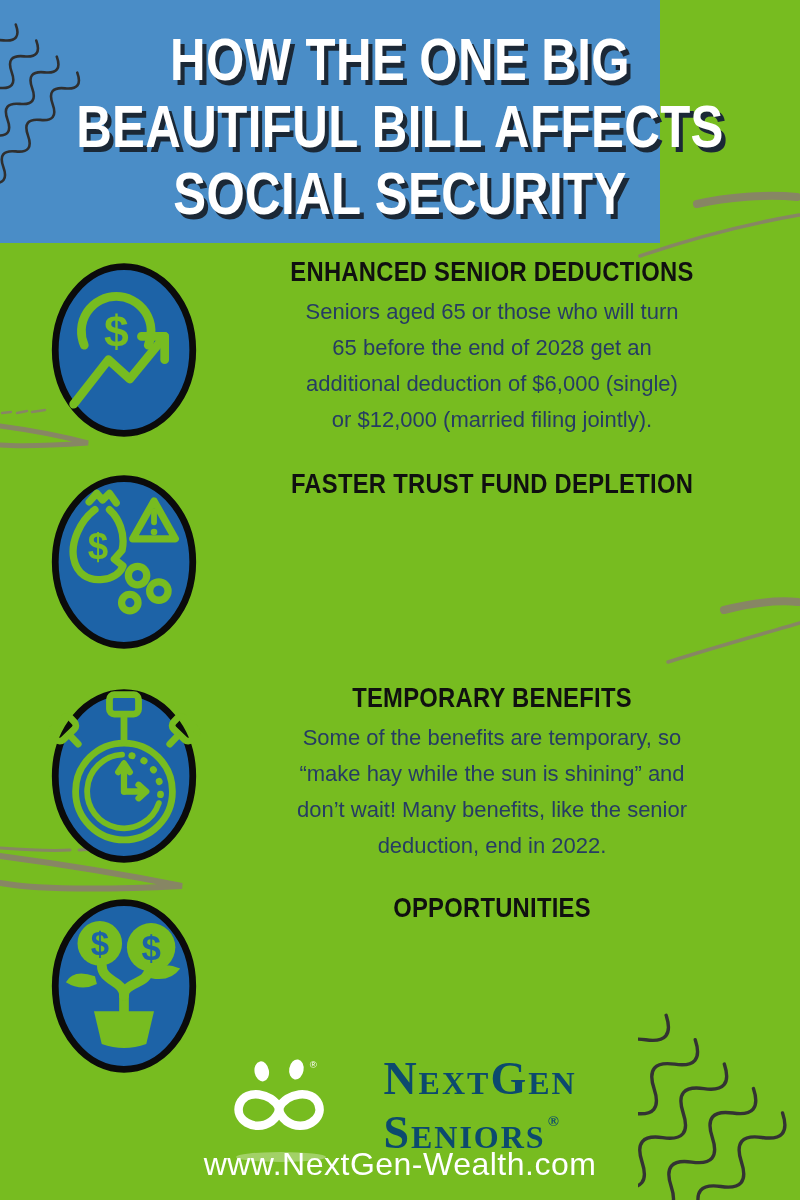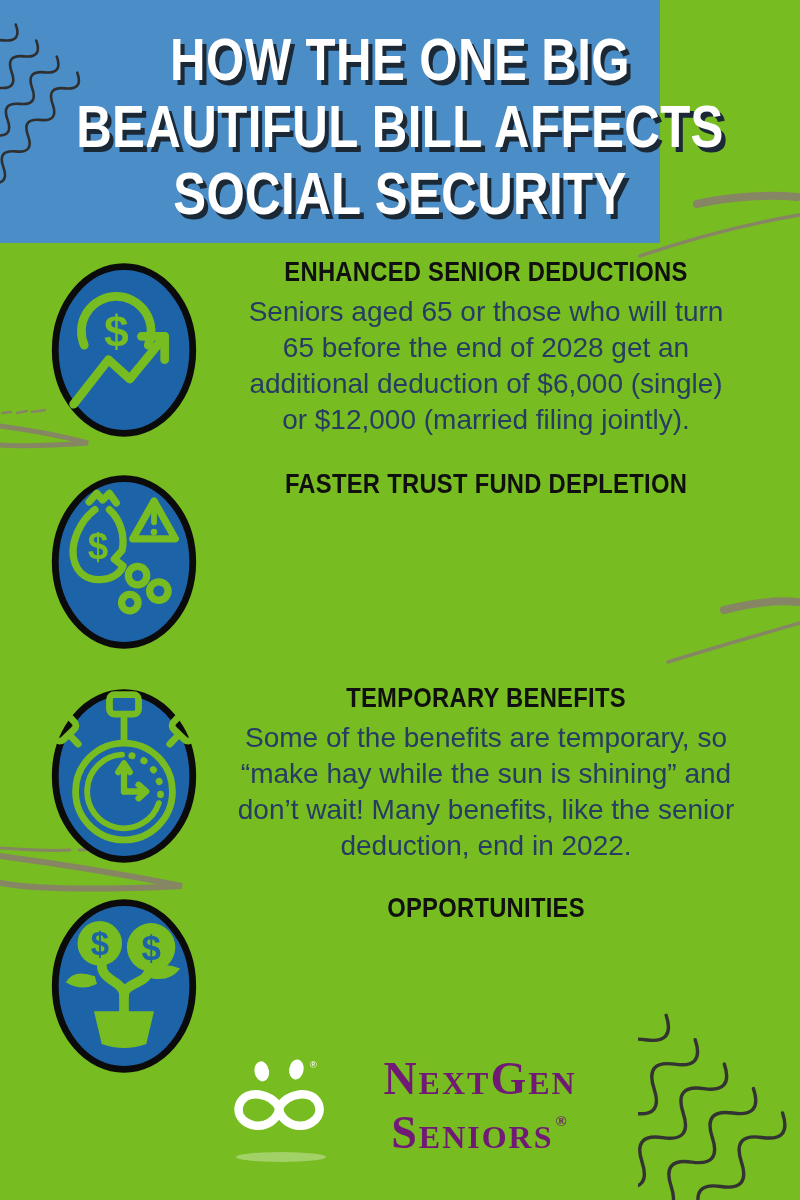--- a/index.html
+++ b/index.html
@@ -21,35 +21,35 @@
   .waves-br{position:absolute;left:638px;top:1008px;}
   .scrib{position:absolute;}
   .scrib-tr{left:635px;top:182px;}
   .scrib-mr{left:660px;top:592px;}
   .scrib-l1{left:0;top:404px;}
   .scrib-l2{left:0;top:838px;}
   
   .section{position:absolute;left:0;width:800px;}
   .s1{top:256px;} .s2{top:468px;} .s3{top:682px;} .s4{top:892px;}
   .icon-badge{position:absolute;left:46px;top:2px;width:156px;height:184px;}
-  .section-text{position:absolute;left:210px;top:0;width:552px;text-align:center;}
+  .section-text{position:absolute;left:216px;top:0;width:552px;text-align:center;}
   .section-text h2{
     margin:0;font-size:28px;line-height:32px;font-weight:bold;
     color:var(--heading_black,#101010);letter-spacing:.3px;
     transform:scaleX(.85);transform-origin:center;white-space:nowrap;
   }
   .section-text p{
-    margin:6px 0 0 0;font-size:28px;line-height:36px;
+    margin:6px 0 0 0;font-size:22px;line-height:36px;
     color:var(--body_navy,#263c63);white-space:pre-line;
   }
   
   .logo-row{position:absolute;left:0;top:1056px;width:800px;display:flex;justify-content:center;align-items:center;gap:14px;}
   .logo-mark{position:relative;width:116px;height:100px;}
   .logo-shadow{position:absolute;left:13px;bottom:-6px;width:90px;height:10px;border-radius:50%;background:rgba(255,255,255,.32);}
-  .brand-text{color:#701a75;font-family:"Liberation Serif","DejaVu Serif",serif;font-variant-caps:small-caps;font-weight:600;text-align:center;margin-left:30px;}
+  .brand-text{color:#0c4a6e;font-family:"Liberation Serif","DejaVu Serif",serif;font-variant-caps:small-caps;font-weight:600;margin-left:30px;}
   .brand-line1{font-size:46px;line-height:42px;letter-spacing:2px;}
   .brand-line2{font-size:46px;line-height:42px;letter-spacing:2px;}
   .brand-line2 sup{font-size:15px;font-variant-caps:normal;vertical-align:22px;margin-left:2px;}
   .website{
     position:absolute;left:0;top:1146px;width:800px;text-align:center;
     color:#fff;font-size:32px;letter-spacing:.5px;
   }
 </style>
 </head>
 <body>
@@ -216,20 +216,21 @@
         </g>
       </svg>
       <div class="logo-shadow"></div>
     </div>
     <div class="brand-text">
       <div class="brand-line1">NextGen</div>
       <div class="brand-line2"><span>Seniors</span><sup>®</sup></div>
     </div>
   </div>
 
+  <div class="website">www.NextGen-Wealth.com</div>
 
   <svg class="waves-br" width="170" height="200" viewBox="0 0 170 200">
     <g fill="none" stroke="#333333" stroke-width="3.4" stroke-linecap="round" transform="rotate(-50 120 100)">
       <path d="M -60 -30 q 16 -26 32 0 t 32 0 t 32 0 t 32 0 t 32 0 t 32 0"></path>
       <path d="M -60 8   q 16 -26 32 0 t 32 0 t 32 0 t 32 0 t 32 0 t 32 0"></path>
       <path d="M -60 46  q 16 -26 32 0 t 32 0 t 32 0 t 32 0 t 32 0 t 32 0"></path>
       <path d="M -60 84  q 16 -26 32 0 t 32 0 t 32 0 t 32 0 t 32 0 t 32 0"></path>
       <path d="M -60 122 q 16 -26 32 0 t 32 0 t 32 0 t 32 0 t 32 0 t 32 0"></path>
     </g>
   </svg>

